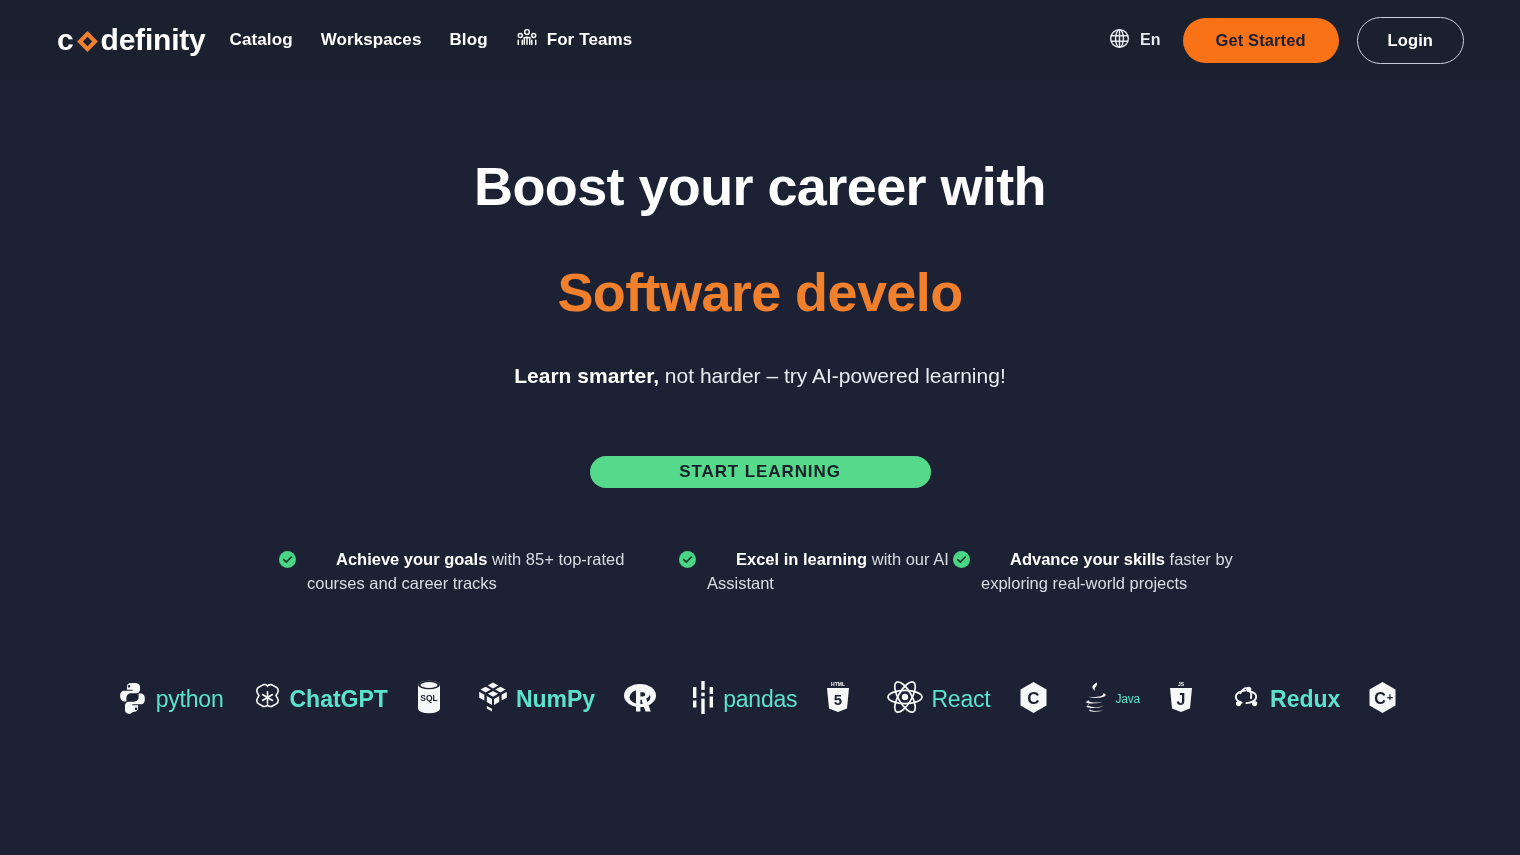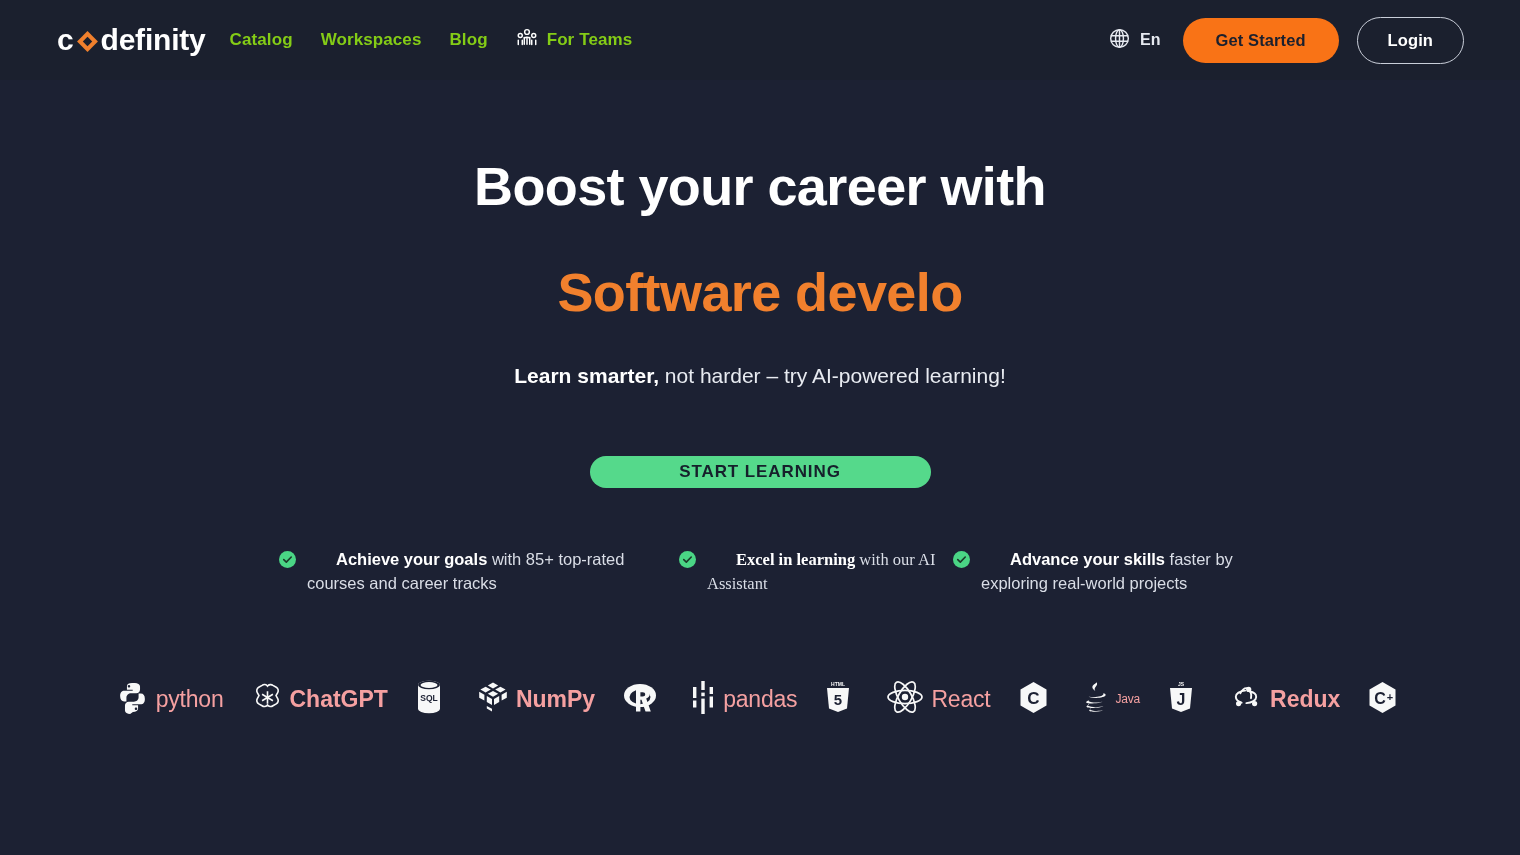--- a/index.html
+++ b/index.html
@@ -55,21 +55,21 @@
   }
 
   .nav-links {
     display: flex;
     align-items: center;
     gap: 28px;
   }
   .nav-link {
     font-size: 17px;
     font-weight: 700;
-    color: #84cc16;
+    color: #ffffff;
     cursor: pointer;
     letter-spacing: 0.1px;
     white-space: nowrap;
     display: flex;
     align-items: center;
     gap: 9px;
   }
 
   .header-right {
     margin-left: auto;
@@ -170,21 +170,21 @@
     gap: 0;
     padding-left: 2px;
   }
   .feature {
     display: flex;
     align-items: flex-start;
     gap: 11px;
     text-align: left;
   }
   .feature:nth-child(1) { width: 400px; }
-  .feature:nth-child(2) { width: 274px; font-family: Liberation Serif, serif; }
+  .feature:nth-child(2) { width: 274px; }
   .feature:nth-child(3) { width: 290px; }
 
   .check-icon {
     flex: 0 0 auto;
     margin-top: 3px;
   }
   .feature-text {
     font-size: 16.5px;
     line-height: 1.45;
     color: #d9dde6;
@@ -205,21 +205,21 @@
     display: flex;
     align-items: center;
     gap: 7px;
     color: #ffffff;
     white-space: nowrap;
   }
   .tech-label {
     font-size: 23px;
     font-weight: 400;
     letter-spacing: -0.2px;
-    color: #fca5a5;
+    color: #5eead4;
   }
   .tech-label.bold { font-weight: 700; letter-spacing: 0px; }
   .tech-label.small { font-size: 12px; font-weight: 400; }
 </style>
 </head>
 <body>
 
 <header class="header">
 
   <div class="header-left">

